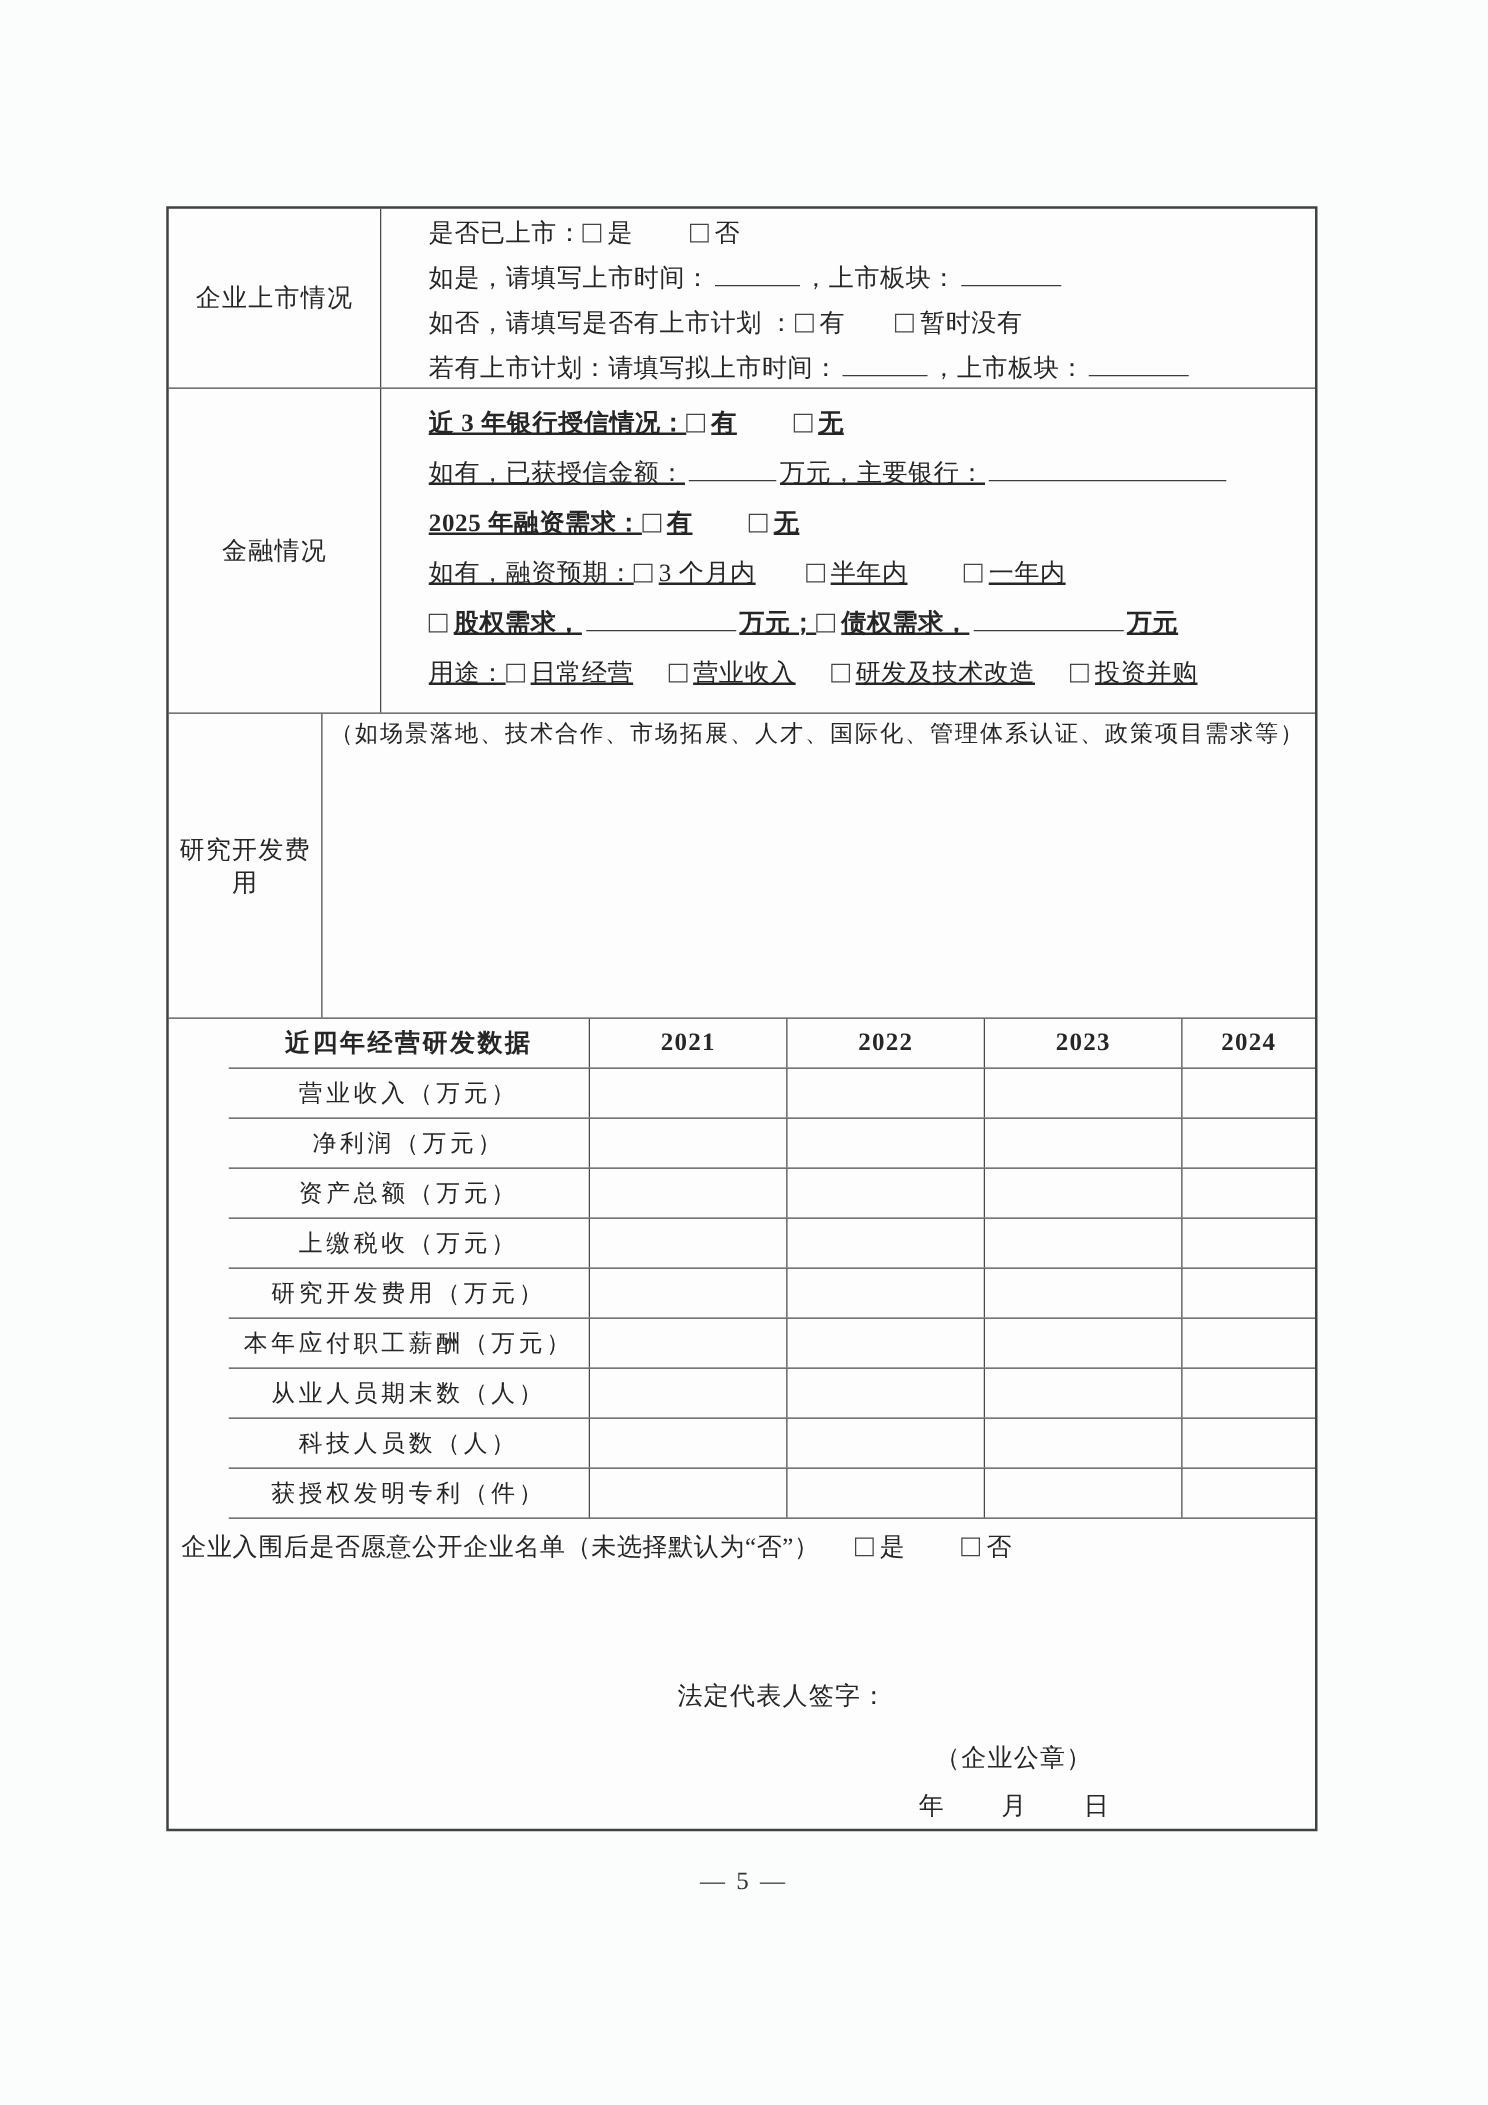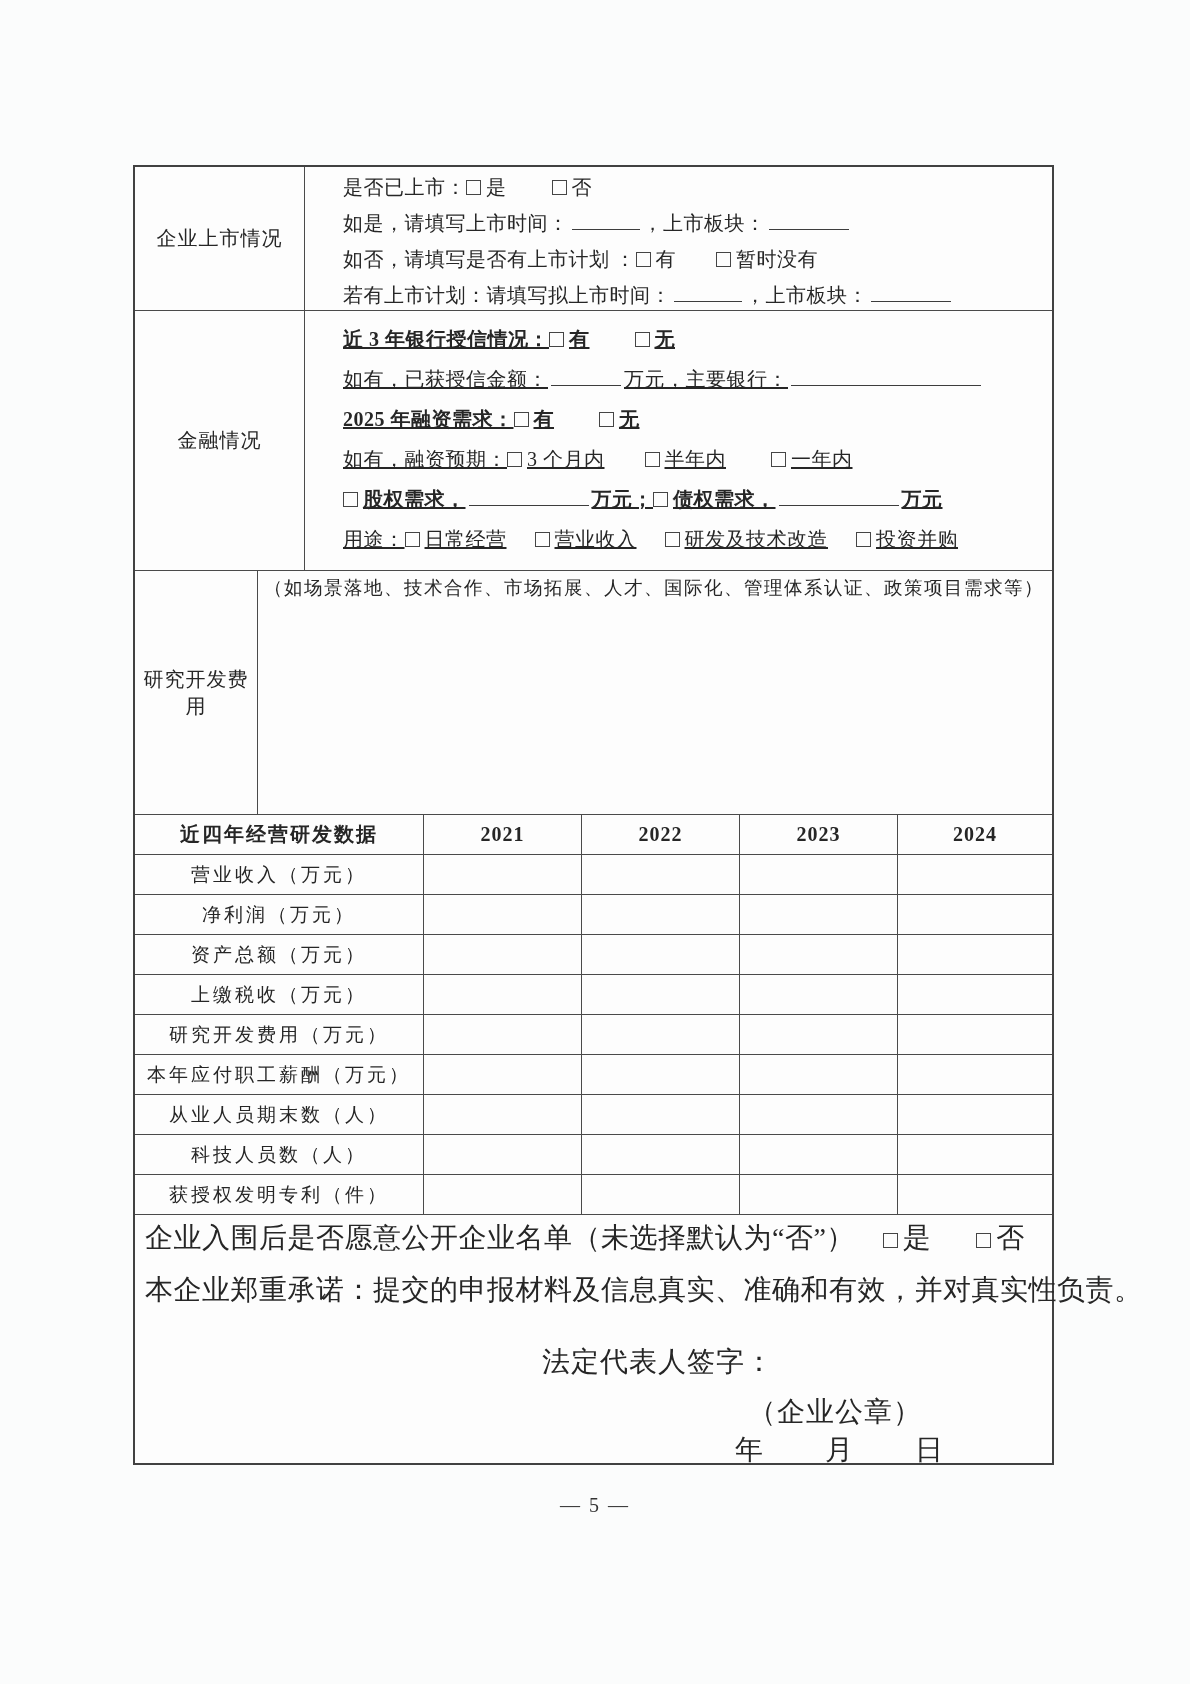--- a/index.html
+++ b/index.html
@@ -45,35 +45,35 @@
   }
   .blank {
     display:inline-block; height:3px;
     border-bottom:1.6px solid #3d3d3d;
     margin:0 3px; vertical-align:baseline; cursor:text;
   }
   .w68 { width:68px; } .w80 { width:80px; } .w70 { width:70px; }
   .w190 { width:190px; } .w120 { width:120px; }
   .ml28 { margin-left:28px; } .ml40 { margin-left:40px; } .ml45 { margin-left:45px; }
   
-  .dt-row { display:flex; height:40px; border-bottom:1.5px solid #4a4a4a; }
+  .dt-row { display:flex; height:40px; border-bottom:1.5px solid #4a4a4a;margin-left:48px; }
   .dt-label {
     width:289px; border-right:1.5px solid #4a4a4a;
     display:flex; align-items:center; justify-content:center;
     font-size:19px; letter-spacing:3px; white-space:nowrap;
   }
   .dt-head .dt-label { letter-spacing:2px; font-weight:bold; font-size:20px; }
   .dt-cell {
     width:158px; border-right:1.5px solid #4a4a4a;
     display:flex; align-items:center; justify-content:center;
     font-size:20px; font-weight:bold; letter-spacing:1px;
   }
   .dt-cell:last-child { border-right:none; flex:1; }
   
-  .decl { position:relative; height:248px; font-size:28px;text-decoration:underline; }
+  .decl { position:relative; height:248px; font-size:20px;text-decoration:underline; }
   .decl-line1 { position:absolute; left:10px; top:8px; line-height:30px; white-space:nowrap; letter-spacing:0.5px; }
   .decl-line2 { position:absolute; left:10px; top:60px; line-height:30px; white-space:nowrap; letter-spacing:0.5px; }
   .decl-sig  { position:absolute; left:407px; top:128px; letter-spacing:1px; }
   .decl-seal { position:absolute; left:613px; top:178px; letter-spacing:1px; }
   .decl-date { position:absolute; left:600px; top:216px; letter-spacing:2px; }
   .page-footer {
     position:absolute; left:0; top:1494px; width:1190px;
     text-align:center; font-size:20px; letter-spacing:2px; color:#333;
   }
 </style>
@@ -200,21 +200,20 @@
     <div class="dt-cell"></div>
     <div class="dt-cell"></div>
     <div class="dt-cell"></div>
     <div class="dt-cell"></div>
   </div>
 
   <div class="decl">
     <div class="decl-line1">
       <span>企业入围后是否愿意公开企业名单（未选择默认为“否”）</span><span class="cb ml28"></span><span>是</span><span class="cb ml45"></span><span>否</span>
     </div>
-    <div class="decl-line2">本企业郑重承诺：提交的申报材料及信息真实、准确和有效，并对真实性负责。</div>
     <div class="decl-sig">法定代表人签字：</div>
     <div class="decl-seal">（企业公章）</div>
     <div class="decl-date">年　　月　　日</div>
   </div>
 
 </div>
 
 <div class="page-footer">— 5 —</div>
 
 </body></html>

